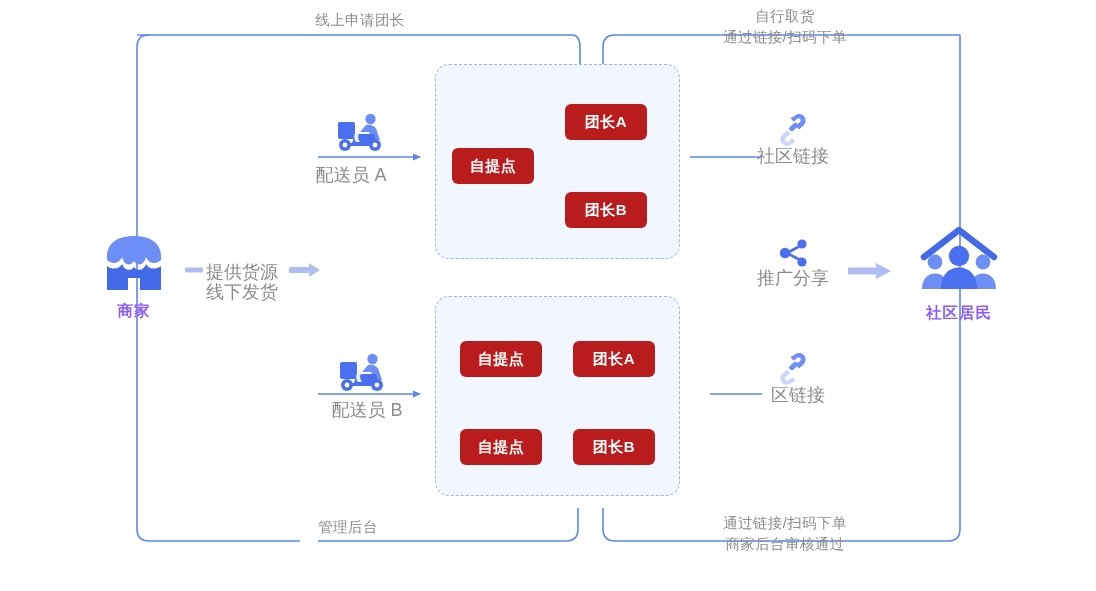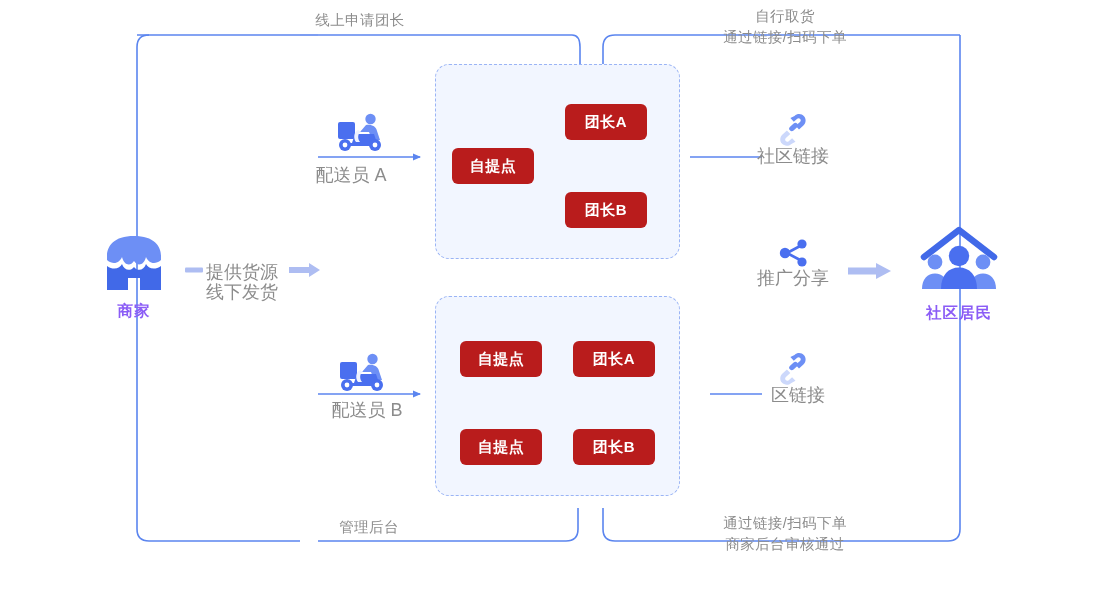--- a/index.html
+++ b/index.html
@@ -121,21 +121,21 @@
   <div class="abs" style="left:289px;top:262px;width:34px;height:16px;">
     <svg viewBox="0 0 34 16" width="34" height="16">
       <path d="M0,5 L20,5 L20,1 L31,8 L20,15 L20,11 L0,11 Z" fill="#aebdf2"></path>
     </svg>
   </div>
 
   <div class="note" style="left:235px;top:10px;width:250px;">
     <div>线上申请团长</div>
   </div>
 
-  <div class="note" style="left:269px;top:517px;width:200px;text-align:center;">
+  <div class="note" style="left:248px;top:517px;width:200px;text-align:center;">
     <div>管理后台</div>
   </div>
 
   <div class="note" style="left:660px;top:6px;width:250px;">
     <div>自行取货</div>
     <div>通过链接/扫码下单</div>
   </div>
 
   <div class="note" style="left:660px;top:513px;width:250px;">
     <div>通过链接/扫码下单</div>

